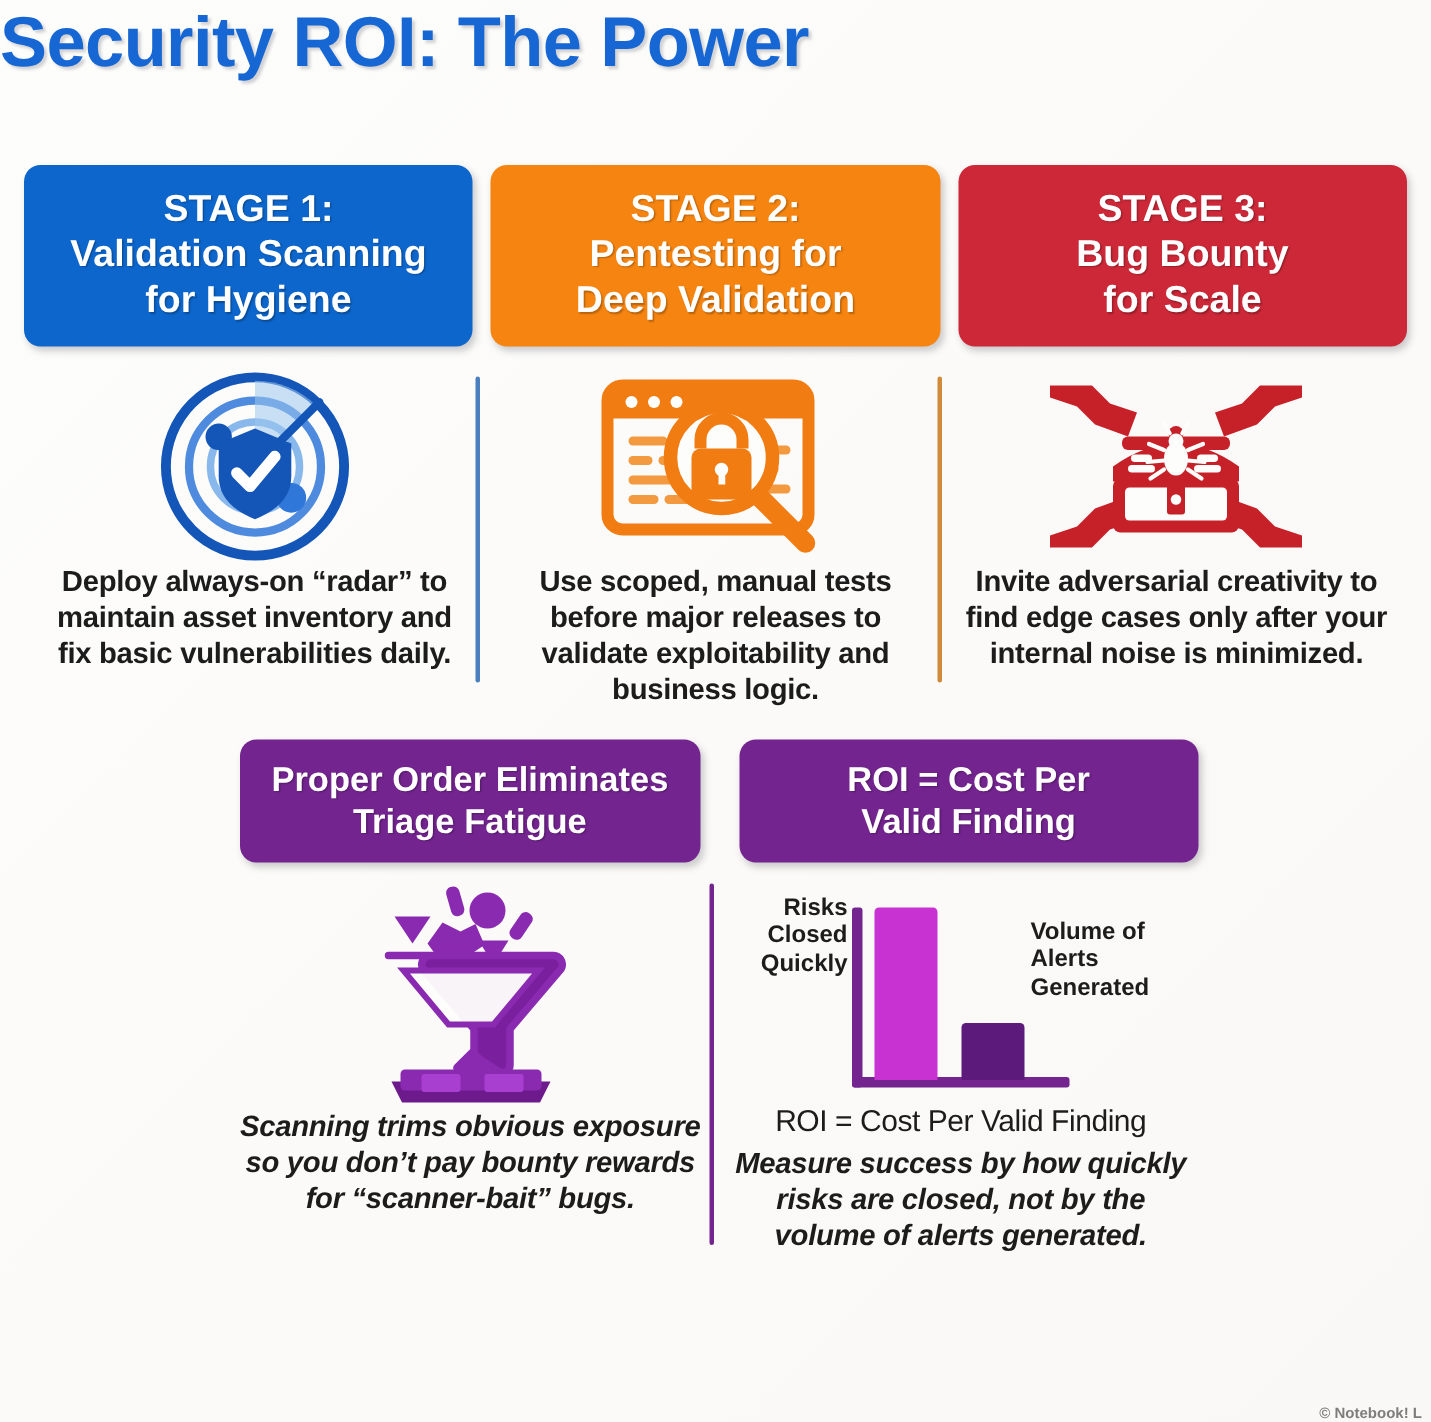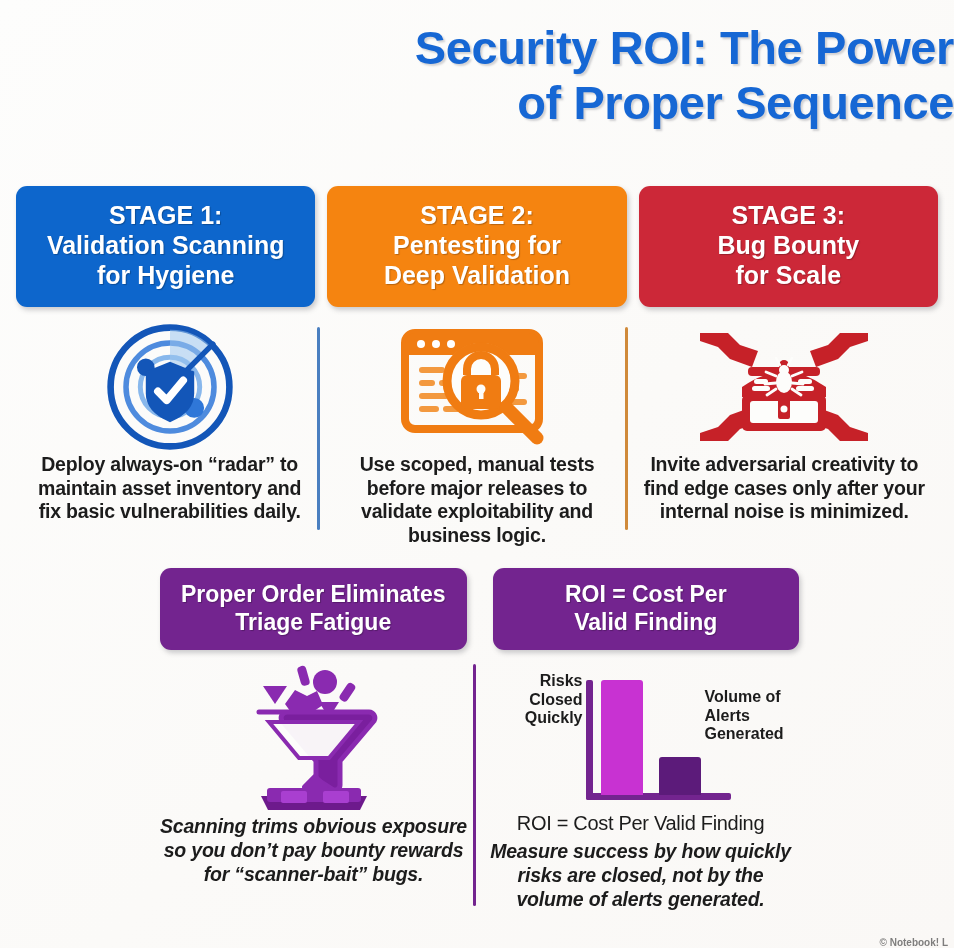--- a/index.html
+++ b/index.html
@@ -19,22 +19,22 @@
   .poster {
     width: 954px;
     height: 948px;
     position: relative;
     background: linear-gradient(135deg, #fdfdfc 0%, #fbfaf8 55%, #faf8f6 100%);
     overflow: hidden;
   }
 
   
   .title-wrap {
-    padding-top: 20px;
-    text-align: right;
+    padding-top: 0;
+    text-align: left;
   }
   .title {
     color: #1667d4;
     font-size: 47px;
     font-weight: bold;
     line-height: 1.18;
     letter-spacing: -0.4px;
     text-shadow: 2px 2px 2px rgba(120,120,130,0.32);
   }
   .title .l2 { display: block; }
@@ -164,21 +164,20 @@
     letter-spacing: -0.2px;
     margin-top: 4px;
     font-style: italic;
   }
 
   
   .chart-area {
     height: 150px;
     display: flex;
     align-items: flex-end;
-    justify-content: center;
     position: relative;
   }
   .chart-inner {
     position: relative;
     width: 280px;
     height: 140px;
   }
   .chart-axis-y {
     position: absolute;
     left: 85px;
@@ -254,21 +253,20 @@
   }
 </style>
 </head>
 <body>
 
 <div class="poster">
 
   <div class="title-wrap">
     <div class="title">
       <span>Security ROI: The Power</span>
-      <span class="l2">of Proper Sequence</span>
     </div>
   </div>
 
   <div class="stage-row">
 
     <div class="stage-card" style="background:#0d66cc">
       <div class="label">STAGE 1:</div>
       <div class="name">Validation Scanning</div>
       <div class="name">for Hygiene</div>
     </div>

